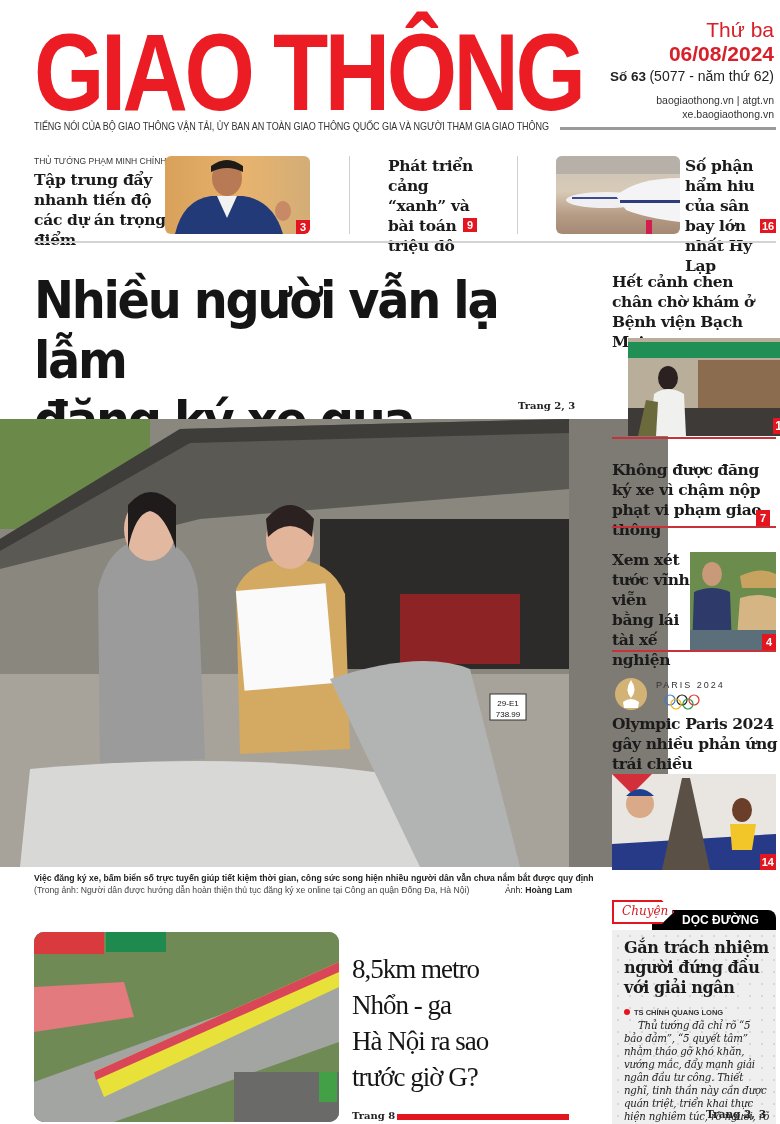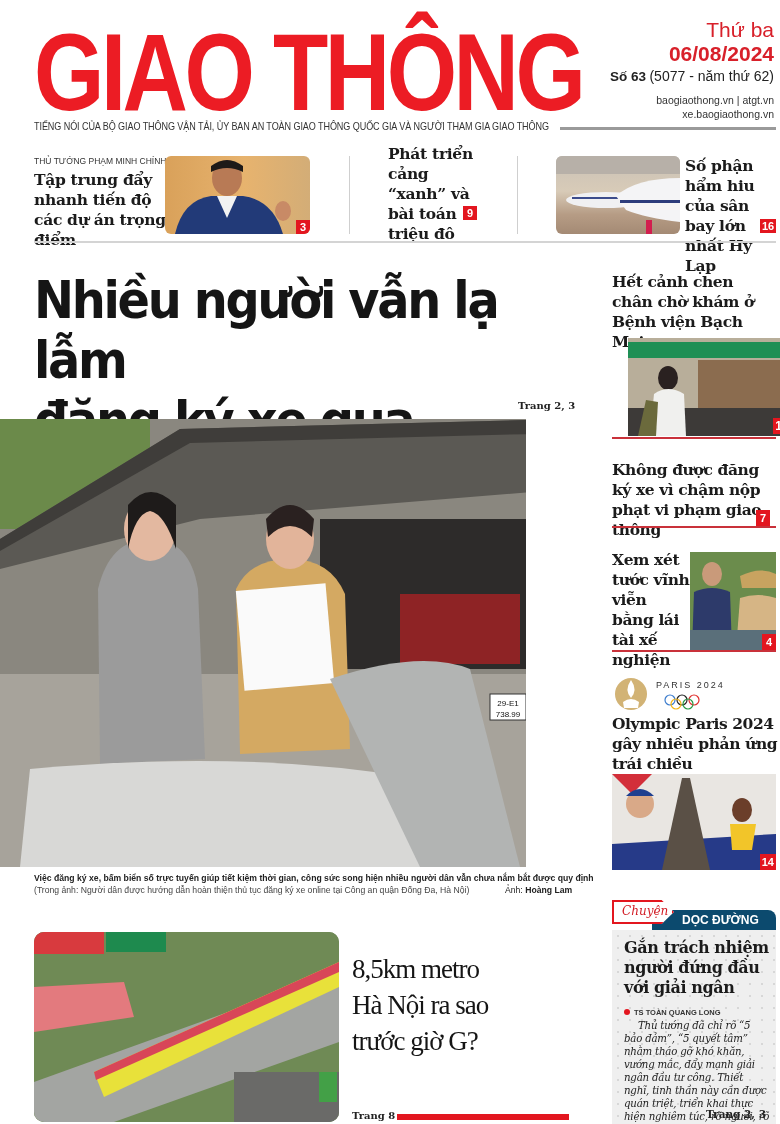--- a/index.html
+++ b/index.html
@@ -82,21 +82,21 @@
       <path d="M10 78 Q18 44 46 40 L78 40 Q108 44 118 78 Z" fill="#223a78"></path>
       <path d="M52 40 L62 62 L72 40 Z" fill="#f2f2f2"></path>
       <ellipse cx="118" cy="55" rx="8" ry="10" fill="#c88a66"></ellipse>
     </svg>
     <div class="pg-badge abs" style="right:0; bottom:0;">3</div>
   </div>
 </div>
 
 <div class="abs vsep" style="left:349px; top:156px; height:78px;"></div>
 
-<div class="abs" style="left:388px; top:144px; width:100px; height:80px;">
+<div class="abs" style="left:388px; top:156px; width:100px; height:80px;">
   <div class="teaser-title" style="width:100px;">Phát triển cảng “xanh” và bài toán triệu đô</div>
   <div class="pg-badge abs" style="left:75px; top:62px;">9</div>
 </div>
 
 <div class="abs vsep" style="left:517px; top:156px; height:78px;"></div>
 
 <div class="abs" style="left:556px; top:156px; width:222px; height:80px;padding-left:42px;">
   <div class="abs photo" style="left:0; top:0; width:124px; height:78px; background:linear-gradient(180deg,#c9c1b6 0%,#d8cbb8 45%,#b69c85 75%,#a48a74 100%);">
     <svg width="124" height="78" viewBox="0 0 124 78">
       <rect x="0" y="0" width="124" height="18" fill="#b7b0a8"></rect>
@@ -112,21 +112,21 @@
 </div>
 
 <div class="abs hrule" style="left:34px; top:241px; width:742px;"></div>
 
 <div class="abs main-head">
   <div>Nhiều người vẫn lạ lẫm</div>
   <div>đăng ký xe qua mạng</div>
 </div>
 <div class="abs trang" style="left:518px; top:400px;">Trang 2, 3</div>
 
-<div class="abs" style="left:0; top:419px; width:526px; height:448px; overflow:hidden; background:#7e7a74;">
+<div class="abs" style="left:0; top:419px; width:668px; height:448px; overflow:hidden; background:#7e7a74;">
   <svg width="569" height="448" viewBox="0 0 569 448">
     <rect x="0" y="0" width="569" height="448" fill="#8a877f"></rect>
     <rect x="0" y="0" width="150" height="110" fill="#6b8a4a"></rect>
     <path d="M0 120 L180 10 L569 0 L569 70 L200 100 L0 150 Z" fill="#5b5954"></path>
     <path d="M0 120 L180 10 L569 0 L569 14 L190 24 L0 132 Z" fill="#3f3d3a"></path>
     <rect x="320" y="100" width="249" height="150" fill="#2d2b2a"></rect>
     <rect x="400" y="175" width="120" height="70" fill="#8e2325"></rect>
     <rect x="0" y="255" width="569" height="193" fill="#a7a39b"></rect>
     <path d="M98 170 Q110 120 150 120 Q190 120 198 170 L205 340 L100 345 Z" fill="#9b9b9b"></path>
     <ellipse cx="150" cy="110" rx="26" ry="32" fill="#e3b8a0"></ellipse>
@@ -161,20 +161,21 @@
     <path d="M0 150 L305 40 L305 110 L80 190 L0 190 Z" fill="#a3a5a2"></path>
     <path d="M60 140 L305 30 L305 55 L70 165 Z" fill="#e8e13a"></path>
     <path d="M60 140 L305 30 L305 40 L62 148 Z" fill="#d84658"></path>
     <rect x="200" y="140" width="105" height="50" fill="#6a6a68"></rect>
     <rect x="285" y="140" width="18" height="30" fill="#43a047"></rect>
   </svg>
 </div>
 
 <div class="abs metro-head" style="left:352px; top:951px;">
   <div>8,5km metro</div>
+  <div>Nhổn - ga</div>
   <div>Hà Nội ra sao</div>
   <div>trước giờ G?</div>
 </div>
 <div class="abs trang" style="left:352px; top:1110px;">Trang 8</div>
 <div class="abs" style="left:397px; top:1114px; width:172px; height:6px; background:#e3161f;"></div>
 
 <div class="abs" style="left:612px; top:272px; width:166px;">
   <div class="side-title">Hết cảnh chen chân chờ khám ở Bệnh viện Bạch Mai</div>
   <div class="abs" style="left:16px; top:66px; width:164px; height:98px; background:#c9c2ad; overflow:hidden;">
     <svg width="164" height="98" viewBox="0 0 164 98">
@@ -239,27 +240,27 @@
       <ellipse cx="28" cy="30" rx="14" ry="14" fill="#d9a988"></ellipse>
       <path d="M14 22 Q28 8 42 22 Z" fill="#1f3f8f"></path>
       <ellipse cx="130" cy="36" rx="10" ry="12" fill="#6b3e2a"></ellipse>
       <path d="M118 50 L144 50 L140 76 L120 76 Z" fill="#f2c529"></path>
     </svg>
     <div class="pg-badge abs" style="right:0; bottom:0; height:16px; line-height:16px;">14</div>
   </div>
 </div>
 
 <div class="abs" style="left:612px; top:898px; width:166px; height:226px;">
-  <div class="abs" style="left:40px; top:12px; width:124px; height:20px; background:#0c4a6e; border-radius:0 8px 0 0;">
+  <div class="abs" style="left:40px; top:12px; width:124px; height:20px; background:#000000; border-radius:0 8px 0 0;">
     <div style="position:absolute; left:30px; top:3px; font-family:'Liberation Sans',sans-serif; font-weight:bold; font-size:12px; color:#fff;">DỌC ĐƯỜNG</div>
   </div>
   <div class="abs" style="left:0; top:2px; width:62px; height:24px; background:#fff; border:2px solid #e3161f; clip-path:polygon(0 0,80% 0,100% 50%,80% 100%,0 100%);">
     <div style="position:absolute; left:8px; top:2px; font-family:'DejaVu Serif',serif; font-style:italic; font-size:12px; color:#d21b24;">Chuyện</div>
   </div>
   <div class="abs chuyen-box" style="left:0; top:32px; width:164px; height:194px;">
     <div class="side-title abs" style="left:12px; top:8px; width:150px; font-size:16px;">Gắn trách nhiệm người đứng đầu với giải ngân</div>
     <div class="abs" style="left:12px; top:78px; width:150px; font-family:'Liberation Sans',sans-serif; font-size:7.5px; font-weight:bold; color:#333;">
-      <span style="display:inline-block; width:6px; height:6px; border-radius:3px; background:#e3161f; margin-right:4px;"></span><span>TS TOÀN QUANG LONG</span>
+      <span style="display:inline-block; width:6px; height:6px; border-radius:3px; background:#e3161f; margin-right:4px;"></span><span>TS CHÍNH QUANG LONG</span>
     </div>
     <div class="column-body abs" style="left:12px; top:89px; width:146px; text-indent:14px;">Thủ tướng đã chỉ rõ “5 bảo đảm”, “5 quyết tâm” nhằm tháo gỡ khó khăn, vướng mắc, đẩy mạnh giải ngân đầu tư công. Thiết nghĩ, tinh thần này cần được quán triệt, triển khai thực hiện nghiêm túc, rõ người, rõ việc, rõ trách nhiệm.</div>
     <div class="abs trang" style="right:10px; top:178px; font-size:10.5px;">Trang 2, 3</div>
   </div>
 </div>
 
 </body></html>

